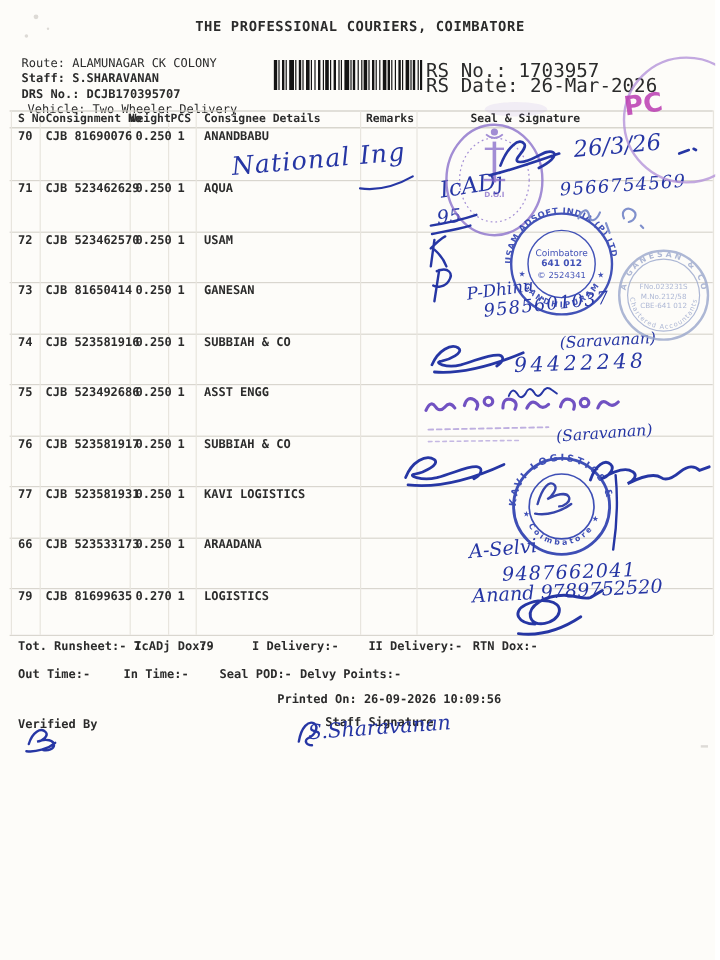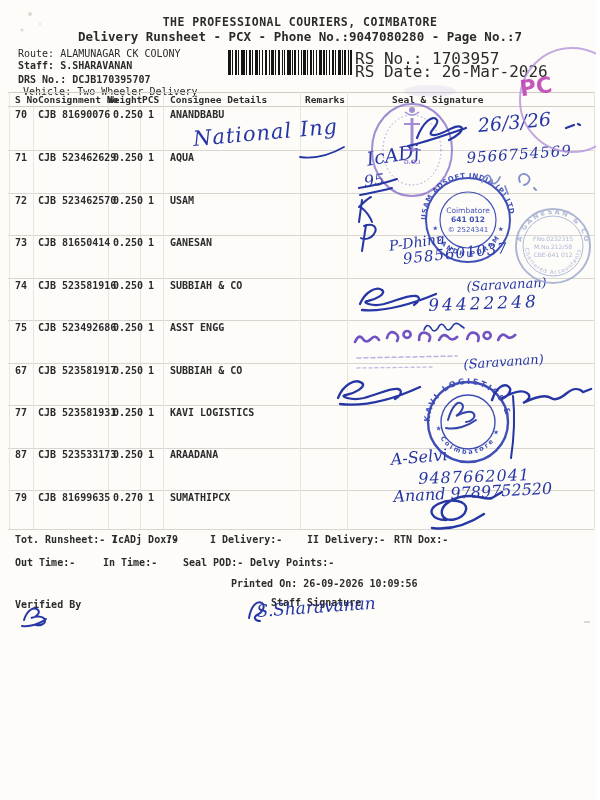--- a/index.html
+++ b/index.html
@@ -19,21 +19,20 @@
   .hw{position:absolute;font-family:"DejaVu Serif",serif;font-style:italic;color:#2636a4;
       transform-origin:left top;white-space:nowrap;}
   svg{position:absolute;left:0;top:0;}
 </style>
 </head>
 <body>
 
 <div id="page">
 
   <div class="abs mono b center" style="top:15px;font-size:11.5px;letter-spacing:.5px">THE PROFESSIONAL COURIERS, COIMBATORE</div>
-  <div class="abs mono b center" style="top:29px;font-size:12.5px">Delivery Runsheet - PCX - Phone No.:9047080280 - Page No.:7</div>
 
   <div class="abs mono" style="left:18px;top:48px;font-size:10px">Route: ALAMUNAGAR CK COLONY</div>
   <div class="abs mono b" style="left:18px;top:60px;font-size:10px">Staff: S.SHARAVANAN</div>
   <div class="abs mono b" style="left:18px;top:74px;font-size:10px">DRS No.: DCJB170395707</div>
   <div class="abs mono" style="left:23px;top:86px;font-size:10px">Vehicle: Two Wheeler Delivery</div>
   <div class="abs mono" style="left:355px;top:49px;font-size:16px">RS No.: 1703957</div>
   <div class="abs mono" style="left:355px;top:62px;font-size:16px">RS Date: 26-Mar-2026</div>
 
   <svg style="left:228px;top:50px" width="124" height="25">
     <g fill="#141414">
@@ -146,46 +145,46 @@
     <span class="c5">SUBBIAH &amp; CO</span>
   </div>
   <div class="row mono b" style="top:322px">
     <span class="c1">75</span>
     <span class="c2">CJB 523492686</span>
     <span class="c3">0.250</span>
     <span class="c4">1</span>
     <span class="c5">ASST ENGG</span>
   </div>
   <div class="row mono b" style="top:365px">
-    <span class="c1">67</span>
+    <span class="c1">76</span>
     <span class="c2">CJB 523581917</span>
     <span class="c3">0.250</span>
     <span class="c4">1</span>
     <span class="c5">SUBBIAH &amp; CO</span>
   </div>
   <div class="row mono b" style="top:407px">
     <span class="c1">77</span>
     <span class="c2">CJB 523581931</span>
     <span class="c3">0.250</span>
     <span class="c4">1</span>
     <span class="c5">KAVI LOGISTICS</span>
   </div>
   <div class="row mono b" style="top:449px">
-    <span class="c1">87</span>
+    <span class="c1">66</span>
     <span class="c2">CJB 523533173</span>
     <span class="c3">0.250</span>
     <span class="c4">1</span>
     <span class="c5">ARAADANA</span>
   </div>
   <div class="row mono b" style="top:492px">
     <span class="c1">79</span>
     <span class="c2">CJB 81699635</span>
     <span class="c3">0.270</span>
     <span class="c4">1</span>
-    <span class="c5">SUMATHIPCX</span>
+    <span class="c5">LOGISTICS</span>
   </div>
 
   <div class="abs mono b ft" style="left:15px;top:534px">Tot. Runsheet:- 7</div>
   <div class="abs mono b ft" style="left:112px;top:534px">IcADj Dox:-</div>
   <div class="abs mono b ft" style="left:166px;top:534px">79</div>
   <div class="abs mono b ft" style="left:210px;top:534px">I Delivery:-</div>
   <div class="abs mono b ft" style="left:307px;top:534px">II Delivery:-</div>
   <div class="abs mono b ft" style="left:394px;top:534px">RTN Dox:-</div>
 
   <div class="abs mono b ft" style="left:15px;top:557px">Out Time:-</div>

